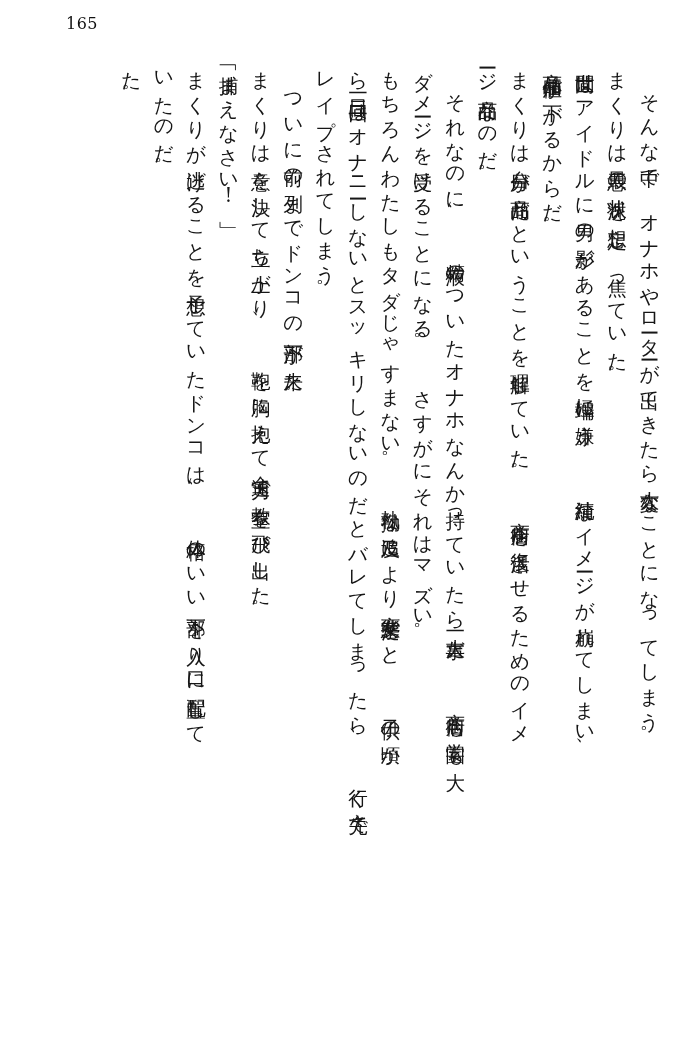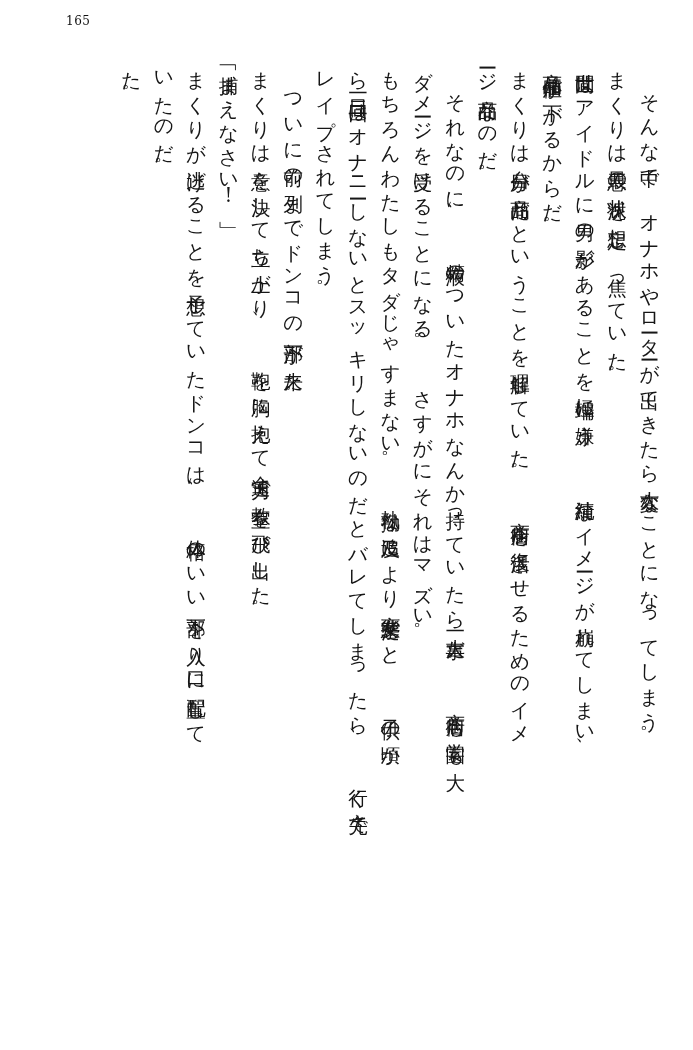--- a/index.html
+++ b/index.html
@@ -18,21 +18,21 @@
     position: relative;
     width: 693px;
     height: 1050px;
     background: #ffffff;
     box-sizing: border-box;
   }
   .page-number {
     position: absolute;
     top: 14px;
     left: 66px;
-    font-size: 12px;
+    font-size: 16px;
     font-family: "DejaVu Serif", "Liberation Serif", serif;
     color: #111;
     letter-spacing: 0.5px;
   }
   .text-body {
     position: absolute;
     top: 58px;
     left: 44px;
     right: 34px;
     height: 950px;

